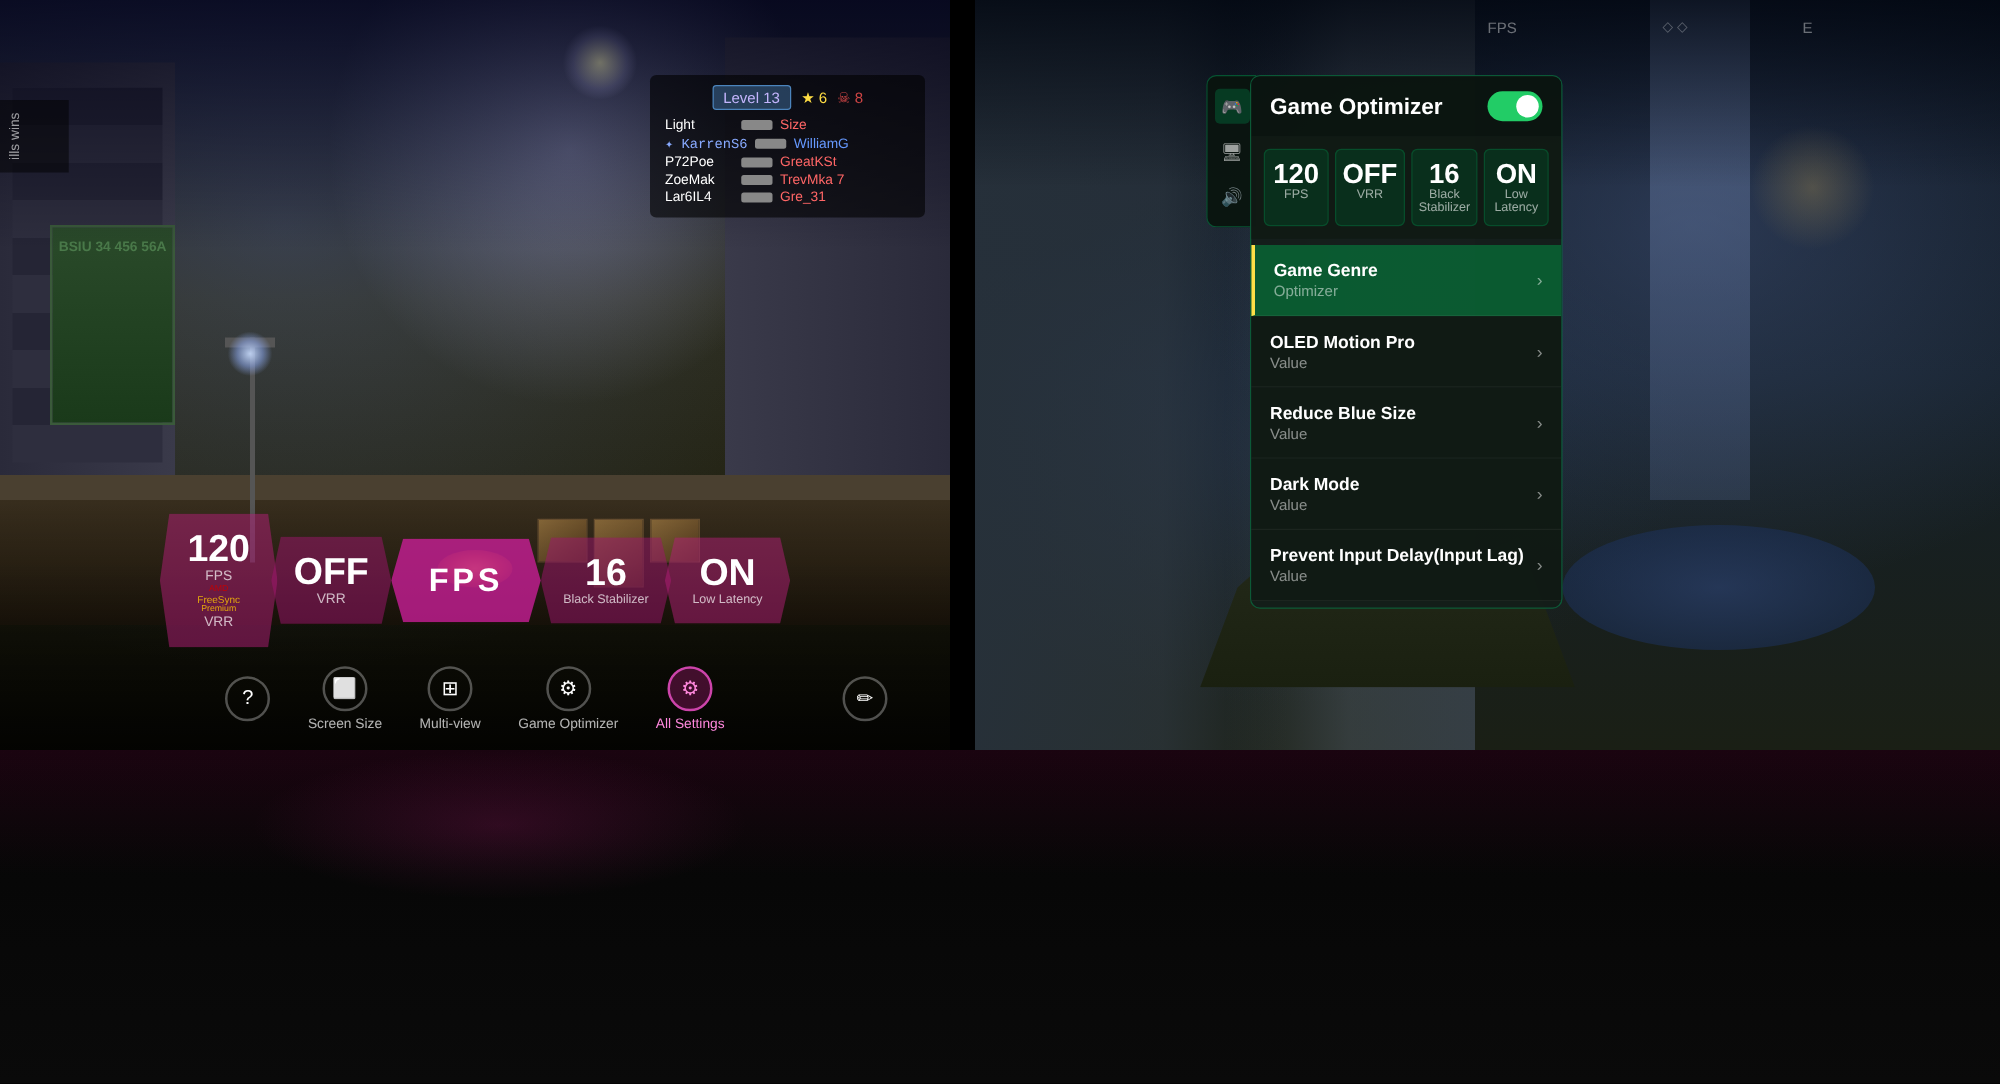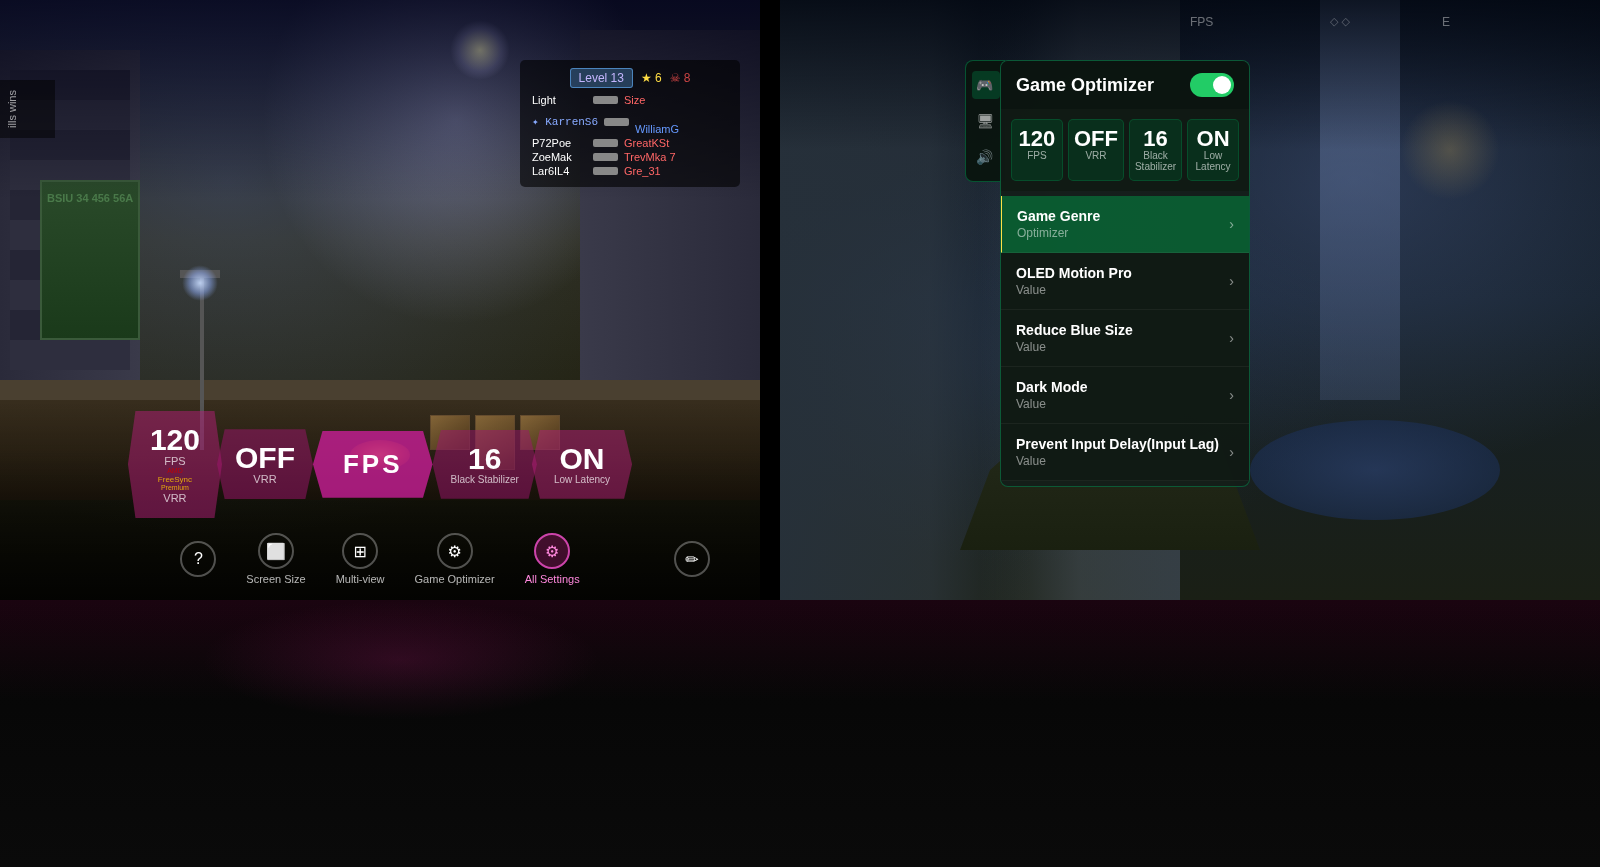--- a/index.html
+++ b/index.html
@@ -175,21 +175,21 @@
     }
     .player-row {
       display: flex;
       align-items: center;
       gap: 6px;
       margin: 2px 0;
       font-size: 11px;
     }
     .player-name { color: #fff; min-width: 55px; }
     .player-name.red { color: #ff6666; }
-    .player-name.blue { color: #6699ff; margin-top: 15px; }
+    .player-name.blue { color: #6699ff; }
     .gun-icon {
       width: 25px; height: 8px;
       background: #888;
       border-radius: 2px;
       position: relative;
     }
 
     
     .hud-bottom {
       position: absolute;
@@ -418,21 +418,21 @@
       padding: 12px 15px;
       border-bottom: 1px solid rgba(255,255,255,0.05);
       display: flex;
       align-items: center;
       justify-content: space-between;
       cursor: pointer;
       background: rgba(15,25,20,0.9);
     }
     .menu-item.highlighted {
       background: rgba(0,150,70,0.5);
-      border-left: 1px solid #fde047;
+      border-left: 3px solid #fde047;
       gap: 10px;
     }
     .menu-item-left { flex: 1; }
     .menu-item-title {
       font-size: 14px;
       font-weight: bold;
       color: #fff;
     }
     .menu-item-value {
       font-size: 12px;

